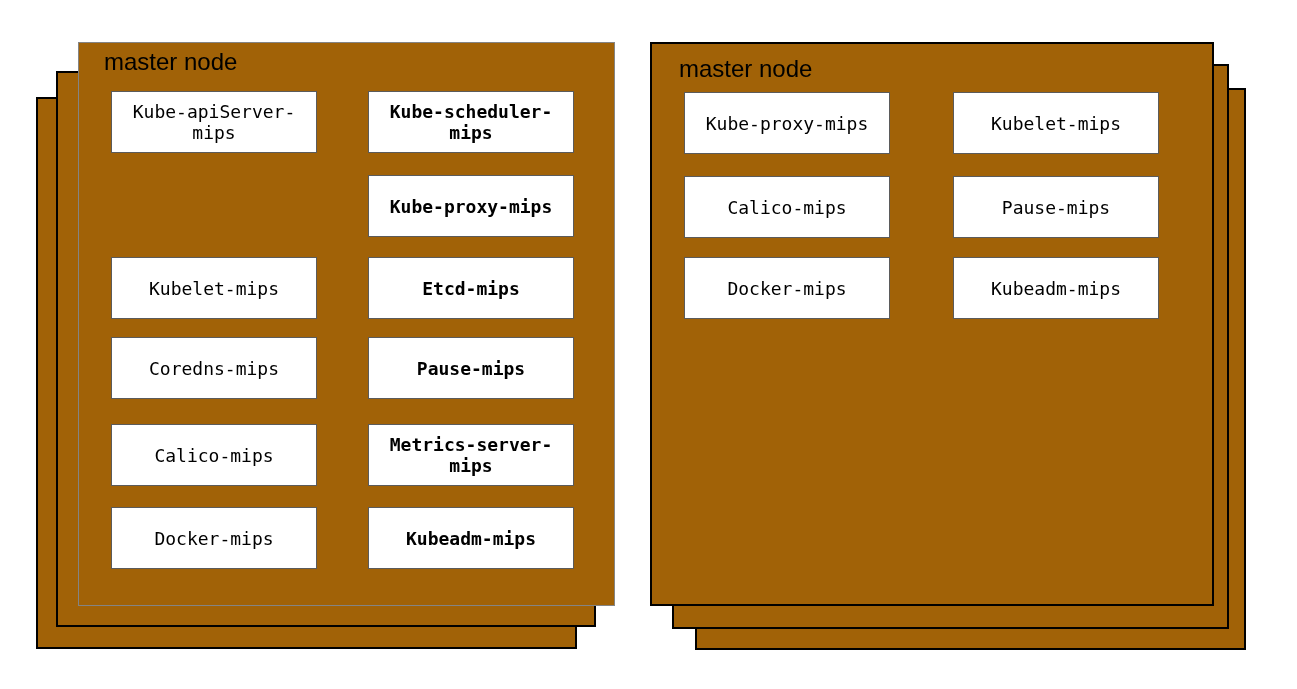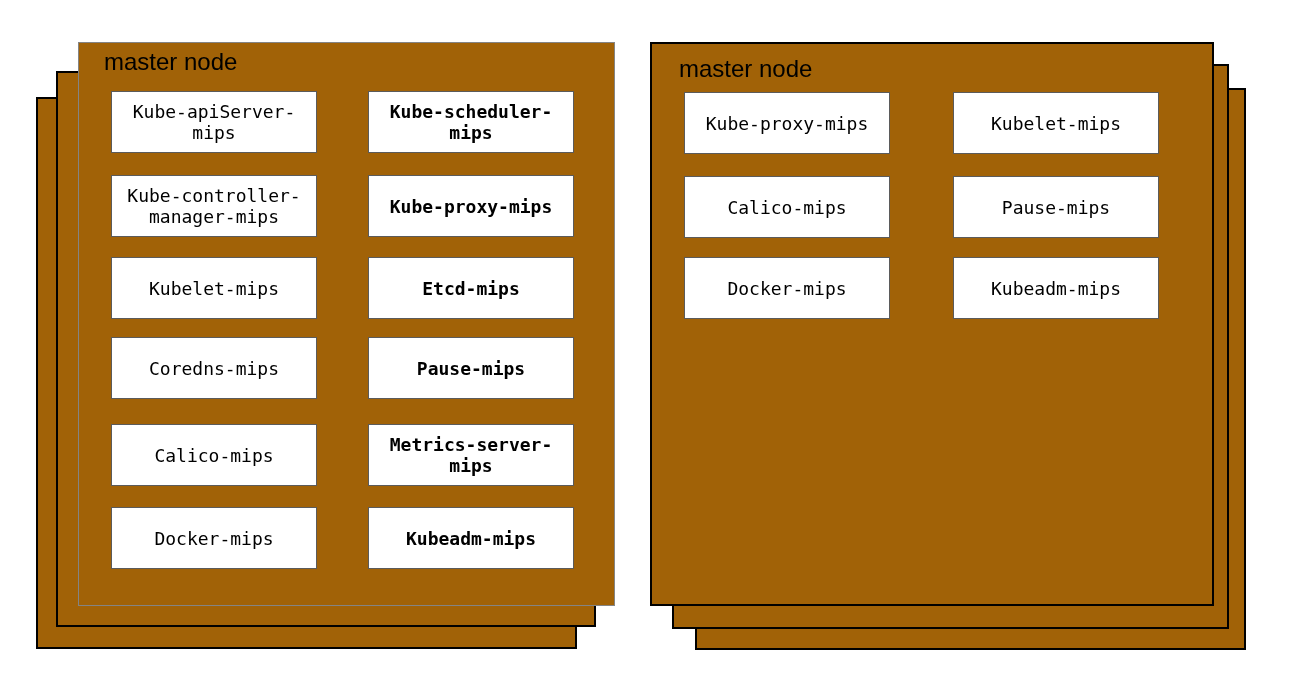--- a/index.html
+++ b/index.html
@@ -76,22 +76,20 @@
 <div class="canvas">
 
   <div class="panel" id="m-back"></div>
   <div class="panel" id="m-mid"></div>
   <div class="panel" id="m-front">
     <div class="node-title">master node</div>
     <div class="comp m-c1 m-r1">Kube-apiServer-
 mips</div>
     <div class="comp m-c2 m-r1">Kube-scheduler-
 mips</div>
-    <div class="comp m-c1 m-r2">Kube-controller-
-manager-mips</div>
     <div class="comp m-c2 m-r2">Kube-proxy-mips</div>
     <div class="comp m-c1 m-r3">Kubelet-mips</div>
     <div class="comp m-c1 m-r4">Coredns-mips</div>
     <div class="comp m-c2 m-r3">Etcd-mips</div>
     <div class="comp m-c2 m-r4">Pause-mips</div>
     <div class="comp m-c1 m-r5">Calico-mips</div>
     <div class="comp m-c2 m-r5">Metrics-server-
 mips</div>
     <div class="comp m-c1 m-r6">Docker-mips</div>
     <div class="comp m-c2 m-r6">Kubeadm-mips</div>

